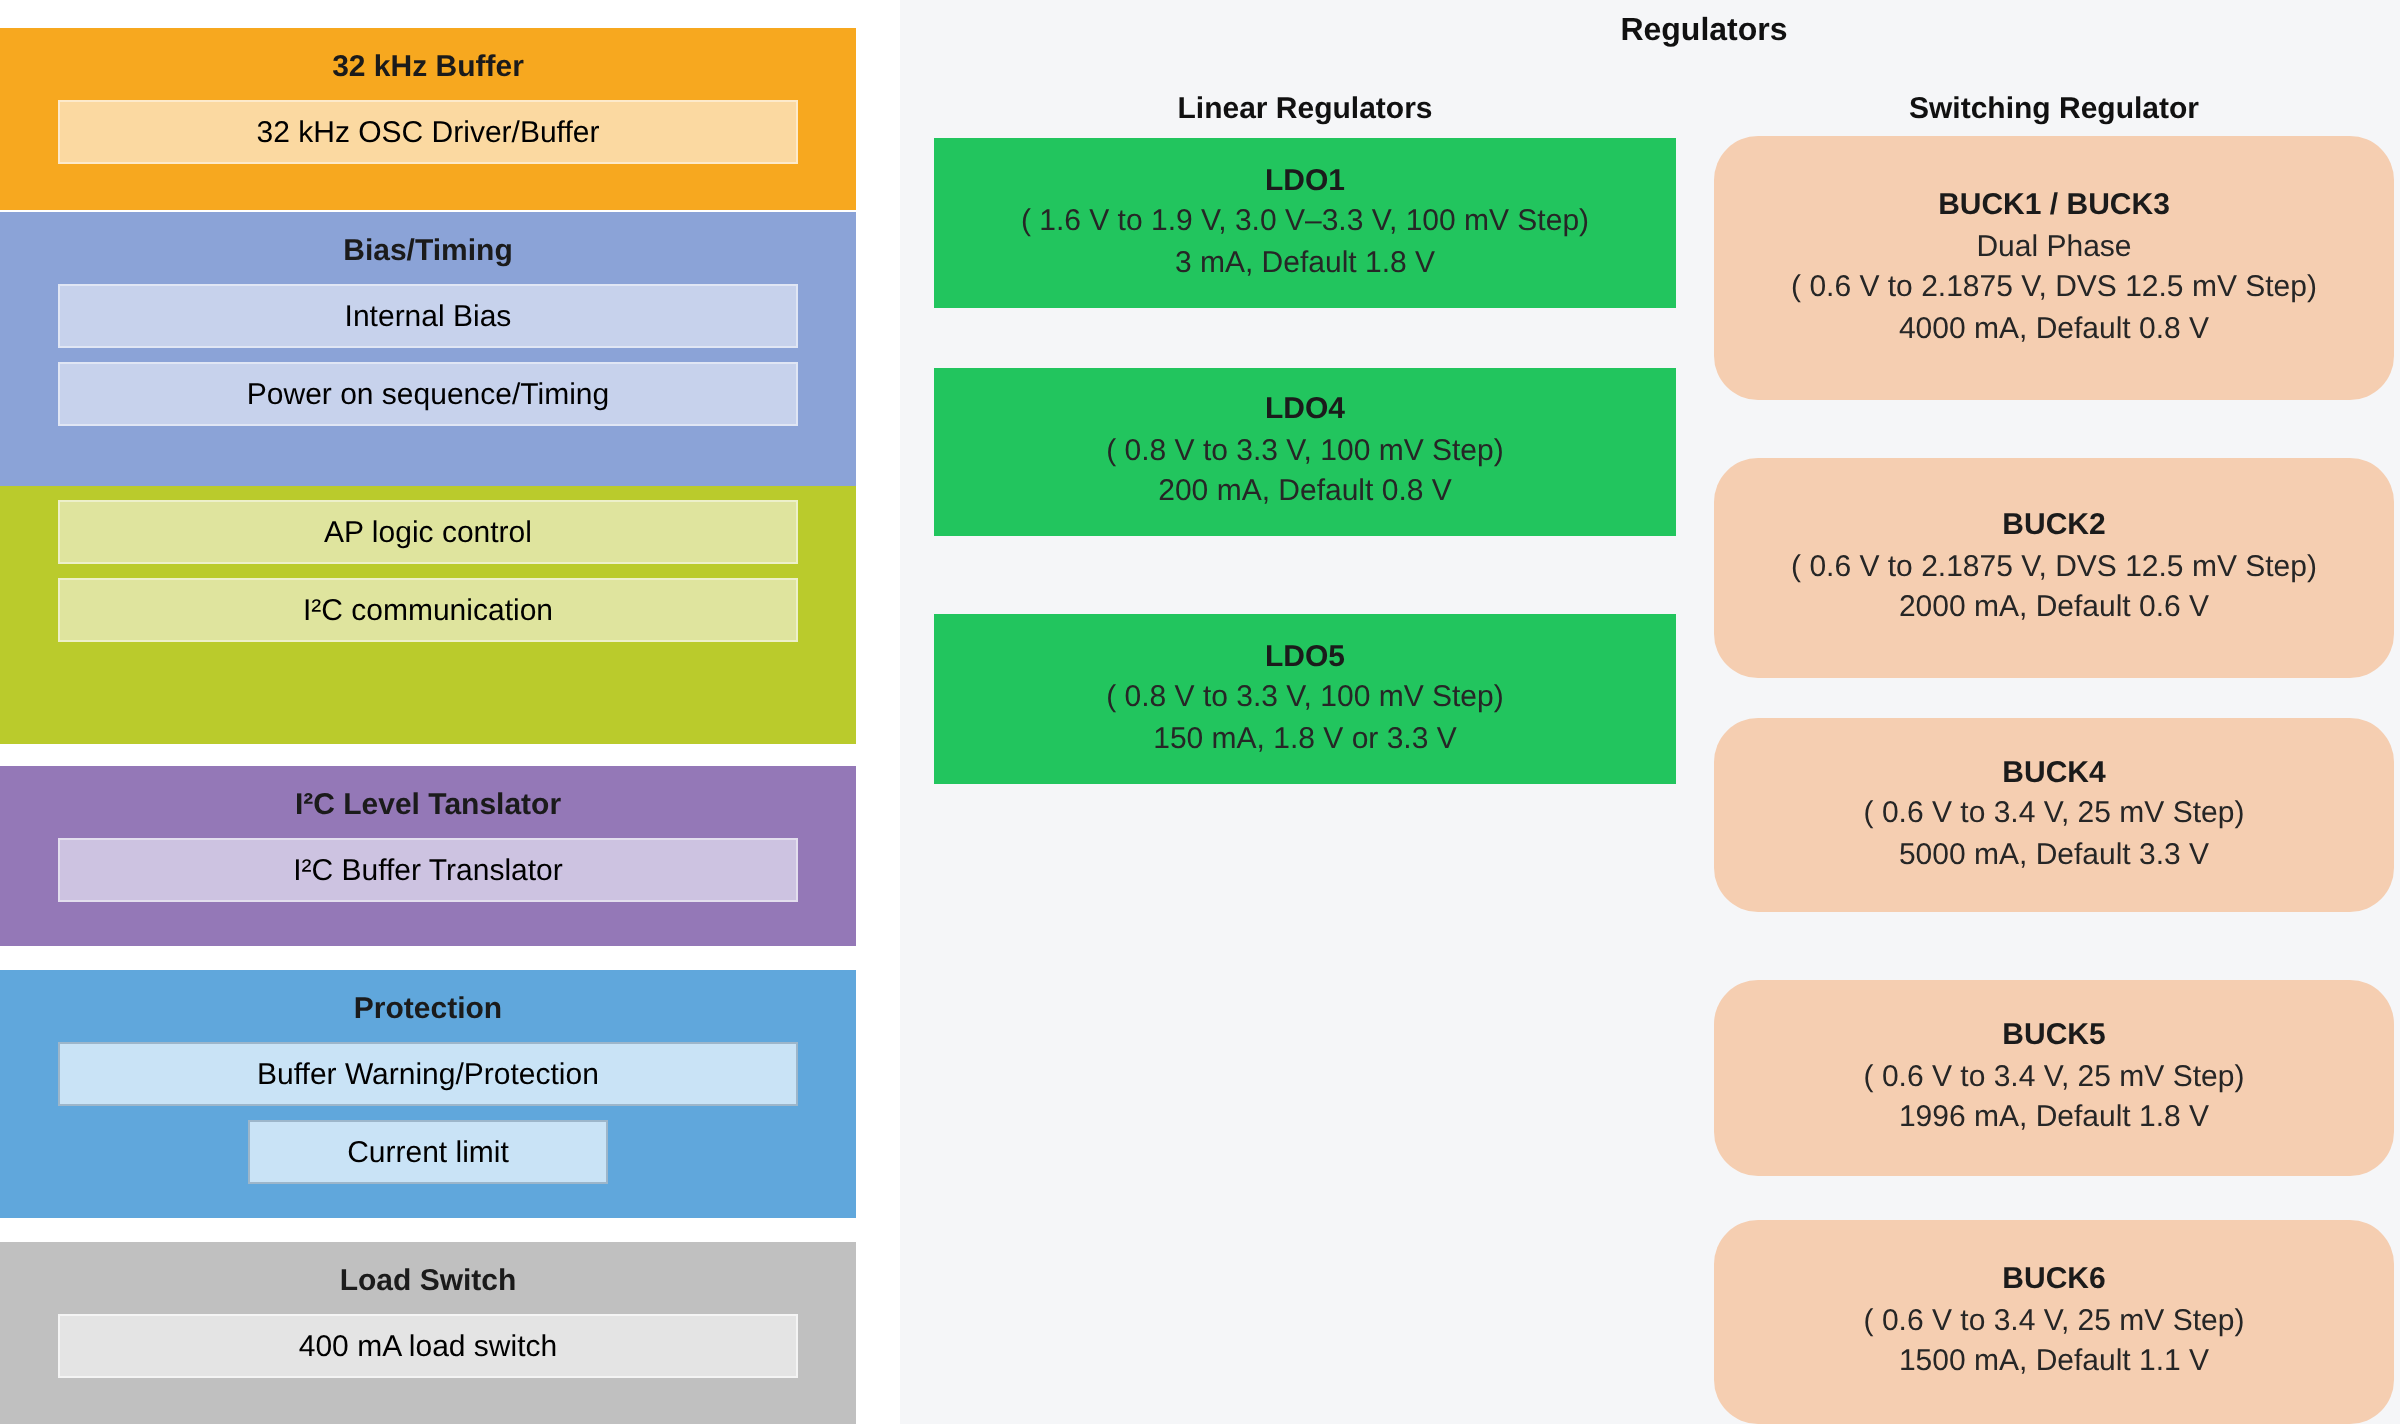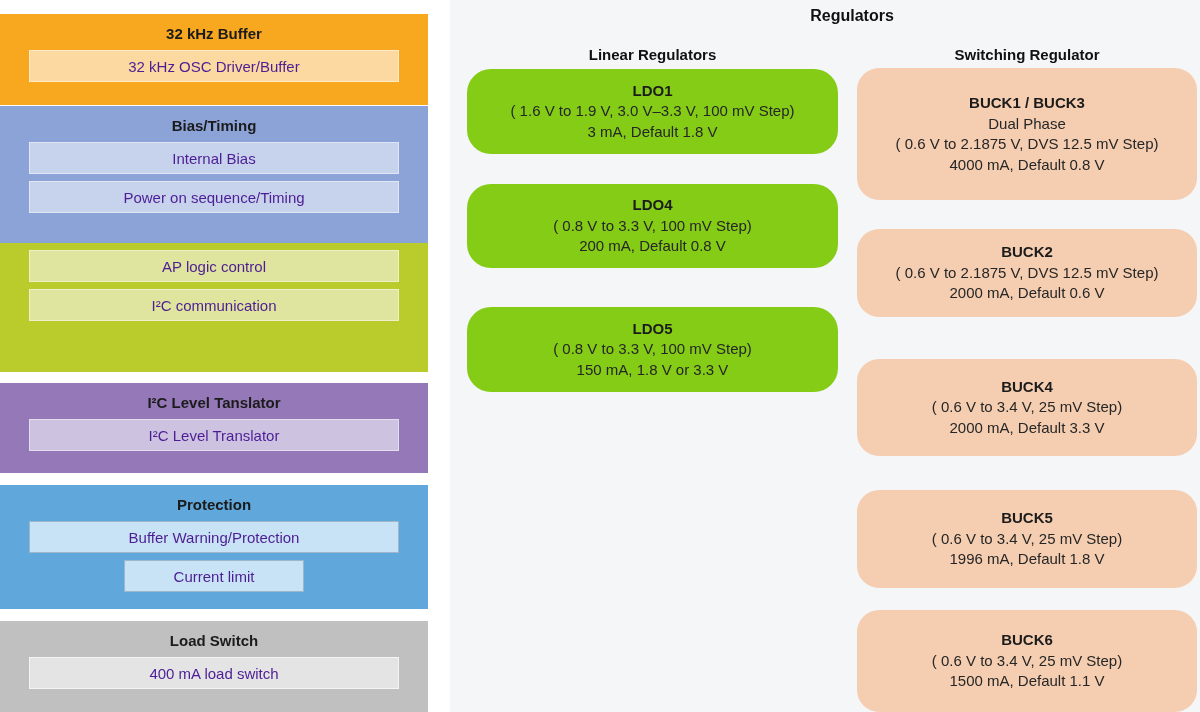--- a/index.html
+++ b/index.html
@@ -5,21 +5,21 @@
   html,body{margin:0;padding:0;background:#ffffff;}
   .canvas{
     position:relative;width:1200px;height:712px;background:#ffffff;
     font-family:"Liberation Sans",sans-serif;overflow:hidden;
   }
   
   .lblock{position:absolute;left:0;width:428px;box-sizing:border-box;}
   .ltitle{margin:0;padding-top:10px;text-align:center;font-size:15px;font-weight:bold;color:#1b1b1b;line-height:19px;}
   .litem{
     margin:7px 29px 0;height:32px;line-height:32px;text-align:center;
-    font-size:15px;color:#4c1d95;border:1px solid rgba(70,80,90,0.22);box-sizing:border-box;
+    font-size:15px;color:#000000;border:1px solid rgba(70,80,90,0.22);box-sizing:border-box;
   }
   .litem.narrow{width:180px;margin-left:auto;margin-right:auto;}
 
   .blk-osc {top:2px;  height:91px; background:#F7A81F;margin-top:12px;}
   .blk-osc  .litem{background:#FBD9A1;border-color:rgba(255,255,255,0.45);}
   .blk-bias{top:106px;height:140px;background:#8BA3D7;}
   .blk-bias .litem{background:#C7D2EC;border-color:rgba(255,255,255,0.45);}
   .blk-logic{top:243px;height:129px;background:#BACB2C;}
   .blk-logic .litem{background:#DFE49E;border-color:rgba(255,255,255,0.45);}
   .blk-i2c{top:383px;height:90px;background:#9478B7;}
@@ -34,28 +34,28 @@
   .reg-title{position:absolute;top:7px;left:502px;width:700px;text-align:center;font-size:16px;font-weight:bold;color:#111111;}
   .col-header{position:absolute;top:46px;text-align:center;font-size:15px;font-weight:bold;color:#111111;}
   .hdr-linear{left:467px;width:371px;}
   .hdr-switching{left:857px;width:340px;}
 
   .rblock{
     position:absolute;display:flex;flex-direction:column;justify-content:center;
     text-align:center;font-size:15px;line-height:20.5px;color:#262626;box-sizing:border-box;
   }
   .rtitle{font-weight:bold;color:#1b1b1b;}
-  .ldo {left:467px;width:371px;background:#84cc16;border-radius:24px;}
+  .ldo {left:467px;width:371px;background:#22c55e;}
   .buck{left:857px;width:340px;background:#F5CEB1;border-radius:22px;}
 
   .blk-ldo1 {top:69px; height:85px;}
   .blk-ldo4 {top:184px;height:84px;}
   .blk-ldo5 {top:307px;height:85px;}
   .blk-buck13{top:68px; height:132px;}
-  .blk-buck2 {top:229px;height:88px;}
+  .blk-buck2 {top:229px;height:110px;}
   .blk-buck4 {top:359px;height:97px;}
   .blk-buck5 {top:490px;height:98px;}
   .blk-buck6 {top:610px;height:102px;}
 </style>
 </head>
 <body>
 
 <div class="canvas">
 
   <section class="lblock blk-osc">
@@ -69,21 +69,21 @@
     <div class="litem">Power on sequence/Timing</div>
   </section>
 
   <section class="lblock blk-logic">
     <div class="litem">AP logic control</div>
     <div class="litem">I²C communication</div>
   </section>
 
   <section class="lblock blk-i2c">
     <h3 class="ltitle">I²C Level Tanslator</h3>
-    <div class="litem">I²C Level Translator</div>
+    <div class="litem">I²C Buffer Translator</div>
   </section>
 
   <section class="lblock blk-prot">
     <h3 class="ltitle">Protection</h3>
     <div class="litem">Buffer Warning/Protection</div>
     <div class="litem narrow">Current limit</div>
   </section>
 
   <section class="lblock blk-load">
     <h3 class="ltitle">Load Switch</h3>
@@ -123,21 +123,21 @@
 
   <div class="rblock buck blk-buck2">
     <div class="rtitle">BUCK2</div>
     <div class="rline">( 0.6 V to 2.1875 V, DVS 12.5 mV Step)</div>
     <div class="rline">2000 mA, Default 0.6 V</div>
   </div>
 
   <div class="rblock buck blk-buck4">
     <div class="rtitle">BUCK4</div>
     <div class="rline">( 0.6 V to 3.4 V, 25 mV Step)</div>
-    <div class="rline">2000 mA, Default 3.3 V</div>
+    <div class="rline">5000 mA, Default 3.3 V</div>
   </div>
 
   <div class="rblock buck blk-buck5">
     <div class="rtitle">BUCK5</div>
     <div class="rline">( 0.6 V to 3.4 V, 25 mV Step)</div>
     <div class="rline">1996 mA, Default 1.8 V</div>
   </div>
 
   <div class="rblock buck blk-buck6">
     <div class="rtitle">BUCK6</div>

